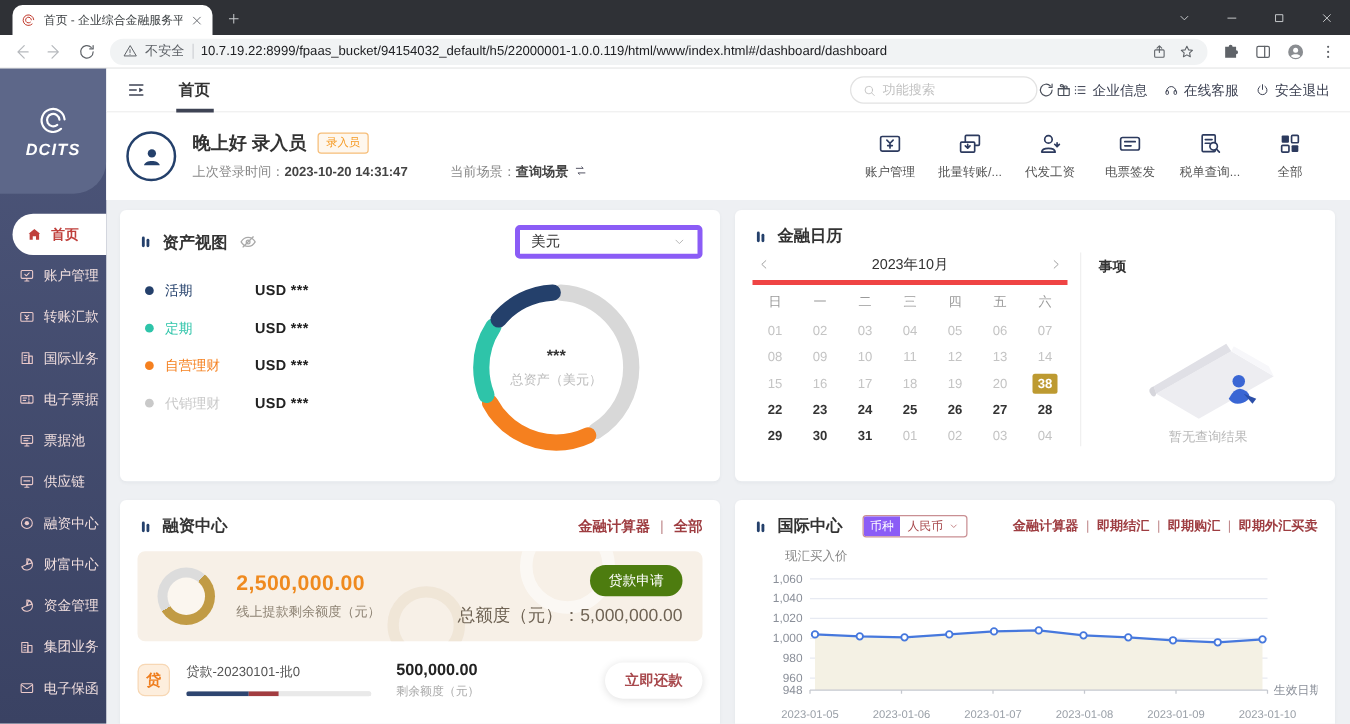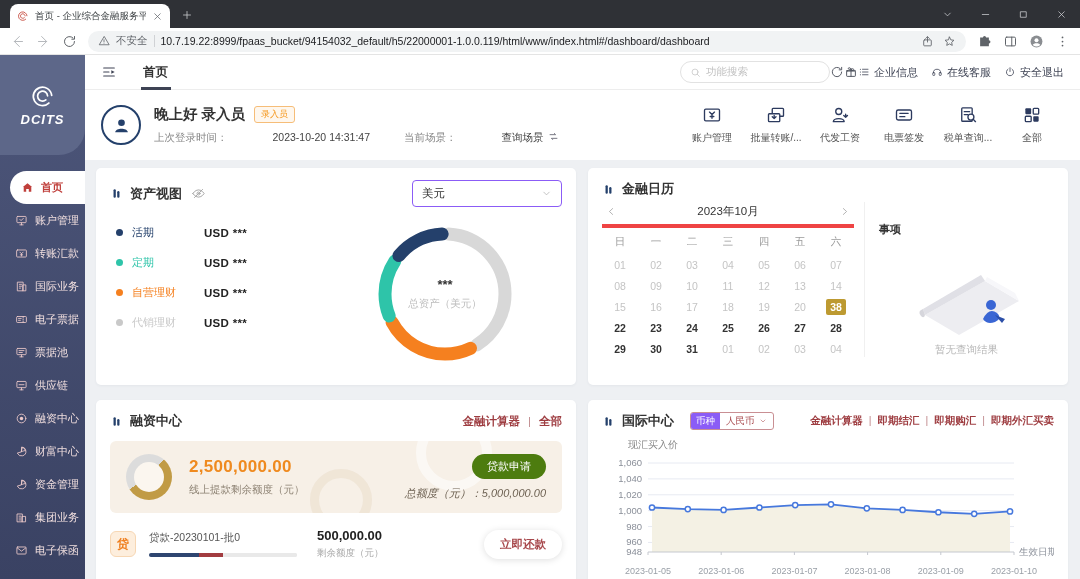--- a/index.html
+++ b/index.html
@@ -42,51 +42,51 @@
   .side-item{height:33px;display:flex;align-items:center;gap:7px;padding-left:15px;color:#f0dede;font-size:11px;cursor:pointer;white-space:nowrap;}
   .side-item .ic{width:13px;height:13px;color:#eccaca;}
   .side-item.active{background:#fff;margin-left:10px;padding-left:11px;border-radius:17px 0 0 17px;color:#c0403c;font-weight:bold;}
   .side-item.active .ic{color:#c0403c;}
 
   .main{position:absolute;left:85px;top:0;right:0;bottom:0;}
   .appheader{height:35px;background:#fff;border-bottom:1px solid #ededed;display:flex;align-items:center;padding:0 16px;}
   .menu-toggle{width:16px;height:16px;color:#3e4354;cursor:pointer;}
   .nav-tab{height:35px;display:flex;align-items:center;margin-left:22px;padding:0 4px;font-size:12.5px;font-weight:bold;color:#333;position:relative;cursor:pointer;}
   .nav-tab::after{content:"";position:absolute;left:50%;bottom:0;transform:translateX(-50%);width:30px;height:3px;background:#3e4354;}
-  .hdr-right{margin-left:auto;display:flex;align-items:center;font-family:Liberation Mono, monospace;}
+  .hdr-right{margin-left:auto;display:flex;align-items:center;}
   .search-box{width:150px;height:22px;border:1px solid #e2e2e2;border-radius:12px;display:flex;align-items:center;padding:0 9px;gap:5px;}
   .search-box .ic{width:11px;height:11px;color:#c2c2c2;}
   .search-box input{border:none;outline:none;background:transparent;width:100%;font-size:10.5px;color:#333;font-family:inherit;}
   .search-box input::placeholder{color:#c2c2c2;}
   .hdr-ic{width:14px;height:14px;color:#4a4f5a;cursor:pointer;}
   .hdr-link{display:flex;align-items:center;gap:4px;font-size:11px;color:#3e4354;cursor:pointer;white-space:nowrap;}
   .hdr-link .ic{width:12px;height:12px;}
 
   .welcome{height:70px;background:#fff;display:flex;align-items:center;padding:0 16px;}
   .avatar{width:40px;height:40px;border:2px solid #24406b;border-radius:50%;display:flex;align-items:center;justify-content:center;color:#24406b;flex:none;}
   .avatar .ic{width:21px;height:21px;}
   .greet-col{margin-left:13px;}
   .greet-row{display:flex;align-items:center;gap:9px;font-size:14.5px;font-weight:bold;color:#333;}
   .role-badge{font-size:9px;font-weight:normal;color:#f59a23;border:1px solid #f6bd78;background:#fef7ee;border-radius:3px;padding:1px 6px;}
   .sub-row{display:flex;gap:34px;margin-top:7px;font-size:10.5px;color:#888;align-items:center;}
-  .sub-val{color:#444;font-weight:normal;margin-left:45px;}
+  .sub-val{color:#444;font-weight:bold;}
   .swap-ic{width:11px;height:11px;color:#445;margin-left:4px;vertical-align:-1px;}
   .quick-actions{margin-left:auto;display:flex;}
   .qa{width:64px;display:flex;flex-direction:column;align-items:center;gap:6px;font-size:10px;color:#555;cursor:pointer;}
   .qa .ic{width:20px;height:20px;color:#2c3a5e;}
   .qa span{white-space:nowrap;}
 
   
   .content{position:absolute;top:105px;left:0;right:0;bottom:-70px;padding:8px 16px 0 11px;display:grid;grid-template-columns:480px 1fr;grid-template-rows:217px 250px;gap:15px 12px;}
   .card{background:#fff;border-radius:5px;box-shadow:0 1px 3px rgba(40,50,80,.05);padding:12px 14px;position:relative;}
   .card-head{display:flex;align-items:center;gap:7px;}
   .panel-ic{width:13px;height:13px;color:#24406b;}
   .card-title{font-size:13px;font-weight:bold;color:#333;white-space:nowrap;}
   .eye{width:15px;height:15px;color:#a9a9a9;cursor:pointer;margin-left:2px;}
-  .select{margin-left:auto;width:150px;height:27px;border:1px solid #8b5cf6;border-radius:4px;display:flex;align-items:center;padding:0 9px;font-size:11.5px;color:#333;cursor:pointer;}
+  .select{margin-left:auto;width:150px;height:27px;border:4px solid #8b5cf6;border-radius:4px;display:flex;align-items:center;padding:0 9px;font-size:11.5px;color:#333;cursor:pointer;}
   .select .ic{margin-left:auto;width:11px;height:11px;color:#b0b0b0;}
 
   .asset-body{display:flex;margin-top:12px;}
   .legend{flex:1;display:flex;flex-direction:column;gap:15px;padding-top:6px;padding-left:6px;}
   .leg-row{display:flex;align-items:center;font-size:11px;}
   .leg-dot{width:7px;height:7px;border-radius:50%;margin-right:9px;flex:none;}
   .leg-label{width:72px;}
   .leg-val{font-weight:bold;color:#222;font-size:11.5px;letter-spacing:.3px;}
   .donut-wrap{position:relative;width:150px;height:150px;margin-right:42px;margin-top:0;}
   .donut-center{position:absolute;inset:0;display:flex;flex-direction:column;align-items:center;justify-content:center;gap:5px;}
@@ -98,40 +98,40 @@
   .cal-nav{display:flex;align-items:center;height:26px;font-size:11.5px;color:#333;border-bottom:4px solid #ef4444;padding:0 4px 4px 4px;}
   .cal-nav .ic{width:11px;height:11px;color:#999;cursor:pointer;}
   .cal-month{flex:1;text-align:center;}
   .cal-grid{display:grid;grid-template-columns:repeat(7,1fr);row-gap:5px;margin-top:7px;font-size:10.5px;text-align:center;align-items:center;}
   .wd{color:#9a9a9a;margin-bottom:3px;}
   .day{height:16px;line-height:16px;}
   .day.m{color:#c4c4c4;}
   .day.n{color:#333;font-weight:bold;}
   .day.t{background:#bd9a31;color:#fff;font-weight:bold;width:20px;border-radius:2px;justify-self:center;}
   .cal-right{flex:1;border-left:1px solid #f0f0f0;margin-left:10px;padding-left:14px;display:flex;flex-direction:column;}
-  .events-title{font-size:11px;font-weight:bold;color:#333;margin-top:20px;}
+  .events-title{font-size:11px;font-weight:bold;color:#333;margin-top:4px;}
   .empty{flex:1;display:flex;flex-direction:column;align-items:center;justify-content:flex-end;gap:6px;color:#b8b8b8;font-size:10.5px;}
 
   .links{margin-left:auto;display:flex;align-items:center;font-size:11.5px;color:#9e3d41;font-weight:bold;}
   .links .lnk{cursor:pointer;white-space:nowrap;}
   .links .lnk + .lnk::before{content:"|";margin:0 8px;font-weight:normal;color:#c08a8d;}
   .links.small{font-size:10.5px;}
   .links.small .lnk + .lnk::before{margin:0 6px;}
 
   .banner{margin-top:11px;height:72px;background:#f7f0e7;border-radius:6px;display:flex;align-items:center;padding:0 16px;position:relative;overflow:hidden;}
   .banner::before{content:"";position:absolute;right:70px;top:-26px;width:56px;height:56px;border:10px solid rgba(255,255,255,.55);border-radius:50%;}
   .banner::after{content:"";position:absolute;right:190px;bottom:-18px;width:44px;height:44px;border:9px solid rgba(233,220,200,.5);border-radius:50%;}
   .ring{width:46px;height:46px;border-radius:50%;display:flex;align-items:center;justify-content:center;flex:none;}
   .ring-hole{width:30px;height:30px;border-radius:50%;background:#fbf6ef;}
   .banner-amount{margin-left:17px;}
   .amt{font-size:17px;font-weight:bold;color:#ef8a1f;letter-spacing:.3px;}
   .amt-label{font-size:10.5px;color:#8d8273;margin-top:6px;}
   .banner-right{margin-left:auto;display:flex;flex-direction:column;align-items:flex-end;gap:7px;z-index:1;}
   .apply-btn{background:#4d7c0f;color:#fff;font-size:11px;padding:5px 15px;border-radius:14px;border:none;cursor:pointer;font-family:inherit;}
-  .total{font-size:11px;color:#6f6354;font-style:italic;}
+  .total{font-size:14px;color:#6f6354;}
   .loan-row{display:flex;align-items:center;margin-top:15px;}
   .loan-badge{width:26px;height:26px;background:#fdeedd;color:#ef7e1e;border:1px solid #f7d7b4;border-radius:6px;font-size:12px;font-weight:bold;display:flex;align-items:center;justify-content:center;flex:none;}
   .loan-info{margin-left:13px;width:152px;}
   .loan-name{font-size:10.5px;color:#555;}
   .loan-bar{margin-top:8px;height:4px;border-radius:2px;overflow:hidden;display:flex;width:148px;background:#e9e9e9;}
   .loan-bar div{height:100%;}
   .loan-amt-col{margin-left:16px;}
   .loan-amt{font-size:13px;font-weight:bold;color:#222;}
   .loan-amt-label{font-size:9.5px;color:#a8a8a8;margin-top:4px;}
   .repay-btn{margin-left:auto;background:#fff;color:#a8494d;font-weight:bold;font-size:11.5px;border:none;border-radius:15px;padding:7px 16px;box-shadow:0 1px 7px rgba(0,0,0,.13);cursor:pointer;font-family:inherit;}

